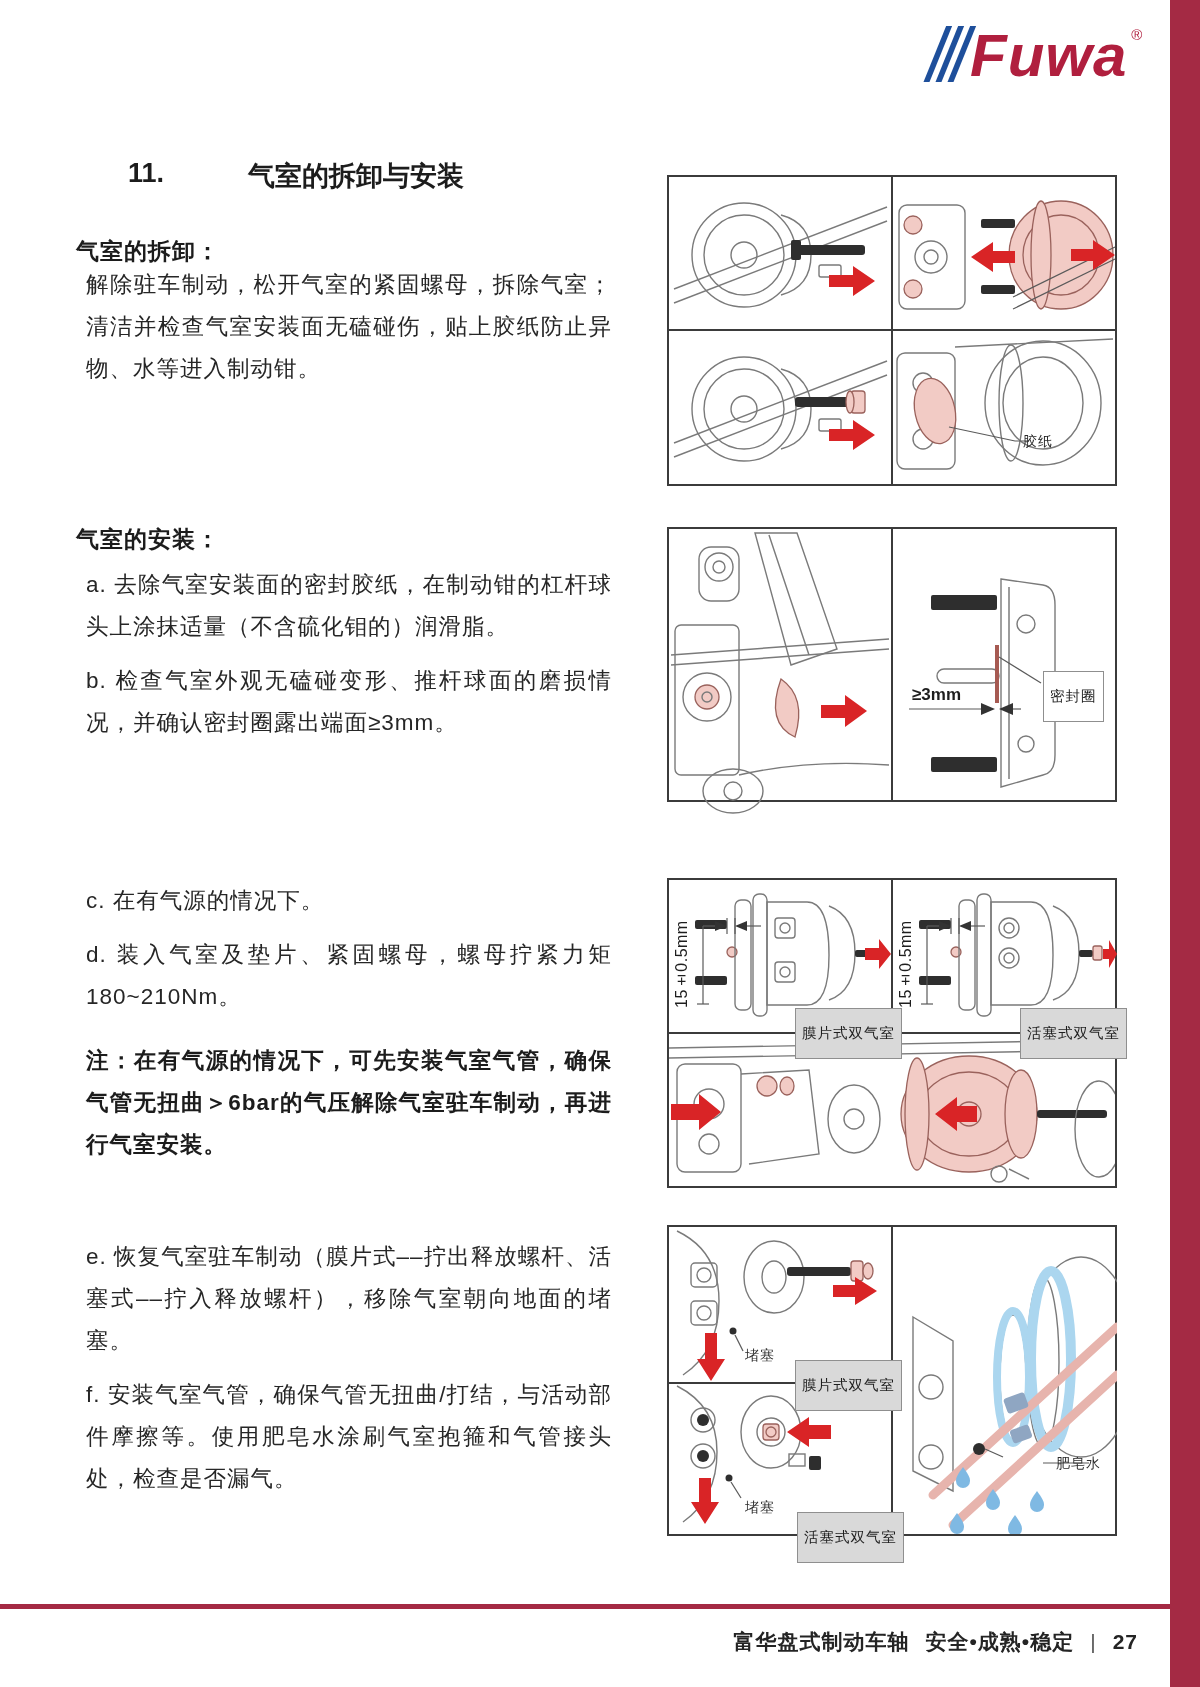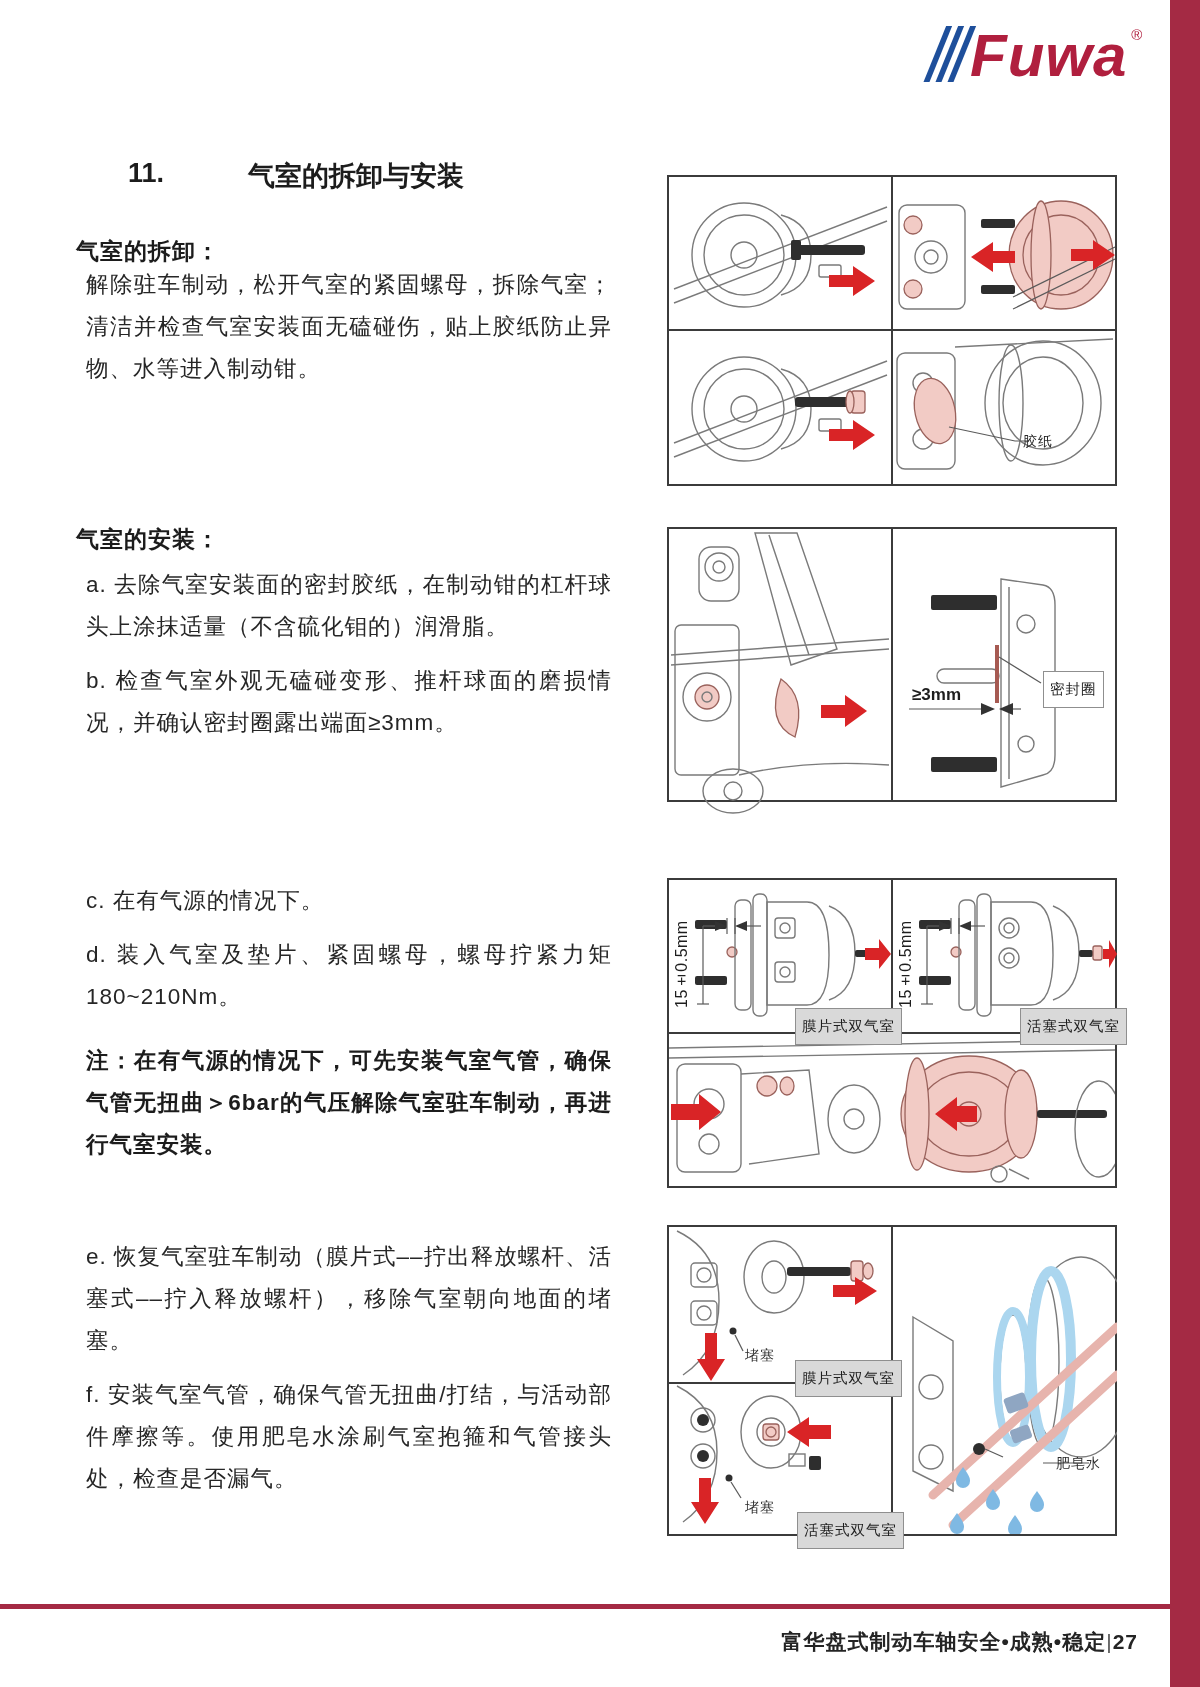--- a/index.html
+++ b/index.html
@@ -43,27 +43,27 @@
   .art{stroke:#7a7a7a;fill:none;stroke-width:1.4px;}
   .art2{stroke:#5a5a5a;fill:none;stroke-width:1.2px;}
   .dark{fill:#2e2e2e;stroke:none;}
   .pinkf{fill:var(--pink-fill);stroke:var(--pink-line);stroke-width:1.3px;}
   .redf{fill:var(--accent-red);stroke:none;}
   .bluering{stroke:var(--light-blue);fill:none;}
   .pinkrod{stroke:#E7B4AD;}
   .drop{fill:#7FB9E3;stroke:none;}
   .fig-label{position:absolute;font-size:14px;color:#2a2a2a;letter-spacing:1px;white-space:nowrap;}
   .fig-box-label{position:absolute;font-size:14.5px;color:#1e1e1e;background:var(--label-bg);
-    border:1px solid #8f8f8f;padding:8px 6px;letter-spacing:1px;white-space:nowrap;}
+    border:1px solid #8f8f8f;padding:15px 6px;letter-spacing:1px;white-space:nowrap;}
   .dim-text{position:absolute;font-size:17px;font-weight:700;color:#1e1e1e;white-space:nowrap;}
   .dim-vert{position:absolute;font-size:16px;color:#1e1e1e;writing-mode:vertical-rl;transform:rotate(180deg);
     letter-spacing:0.5px;white-space:nowrap;}
   
   .footer-line{position:absolute;left:0;top:1604px;width:1200px;height:5px;background:var(--brand-red);}
-  .footer{position:absolute;right:62px;top:1628px;display:flex;align-items:center;gap:0;
+  .footer{position:absolute;right:62px;top:1628px;display:flex;align-items:center;gap:16px;
     font-size:21px;font-weight:700;color:#242424;letter-spacing:1px;}
   .footer .sep{font-weight:400;color:#555;}
 </style>
 </head>
 <body>
 
 <div class="page">
 
   <div class="red-strip"></div>
 

